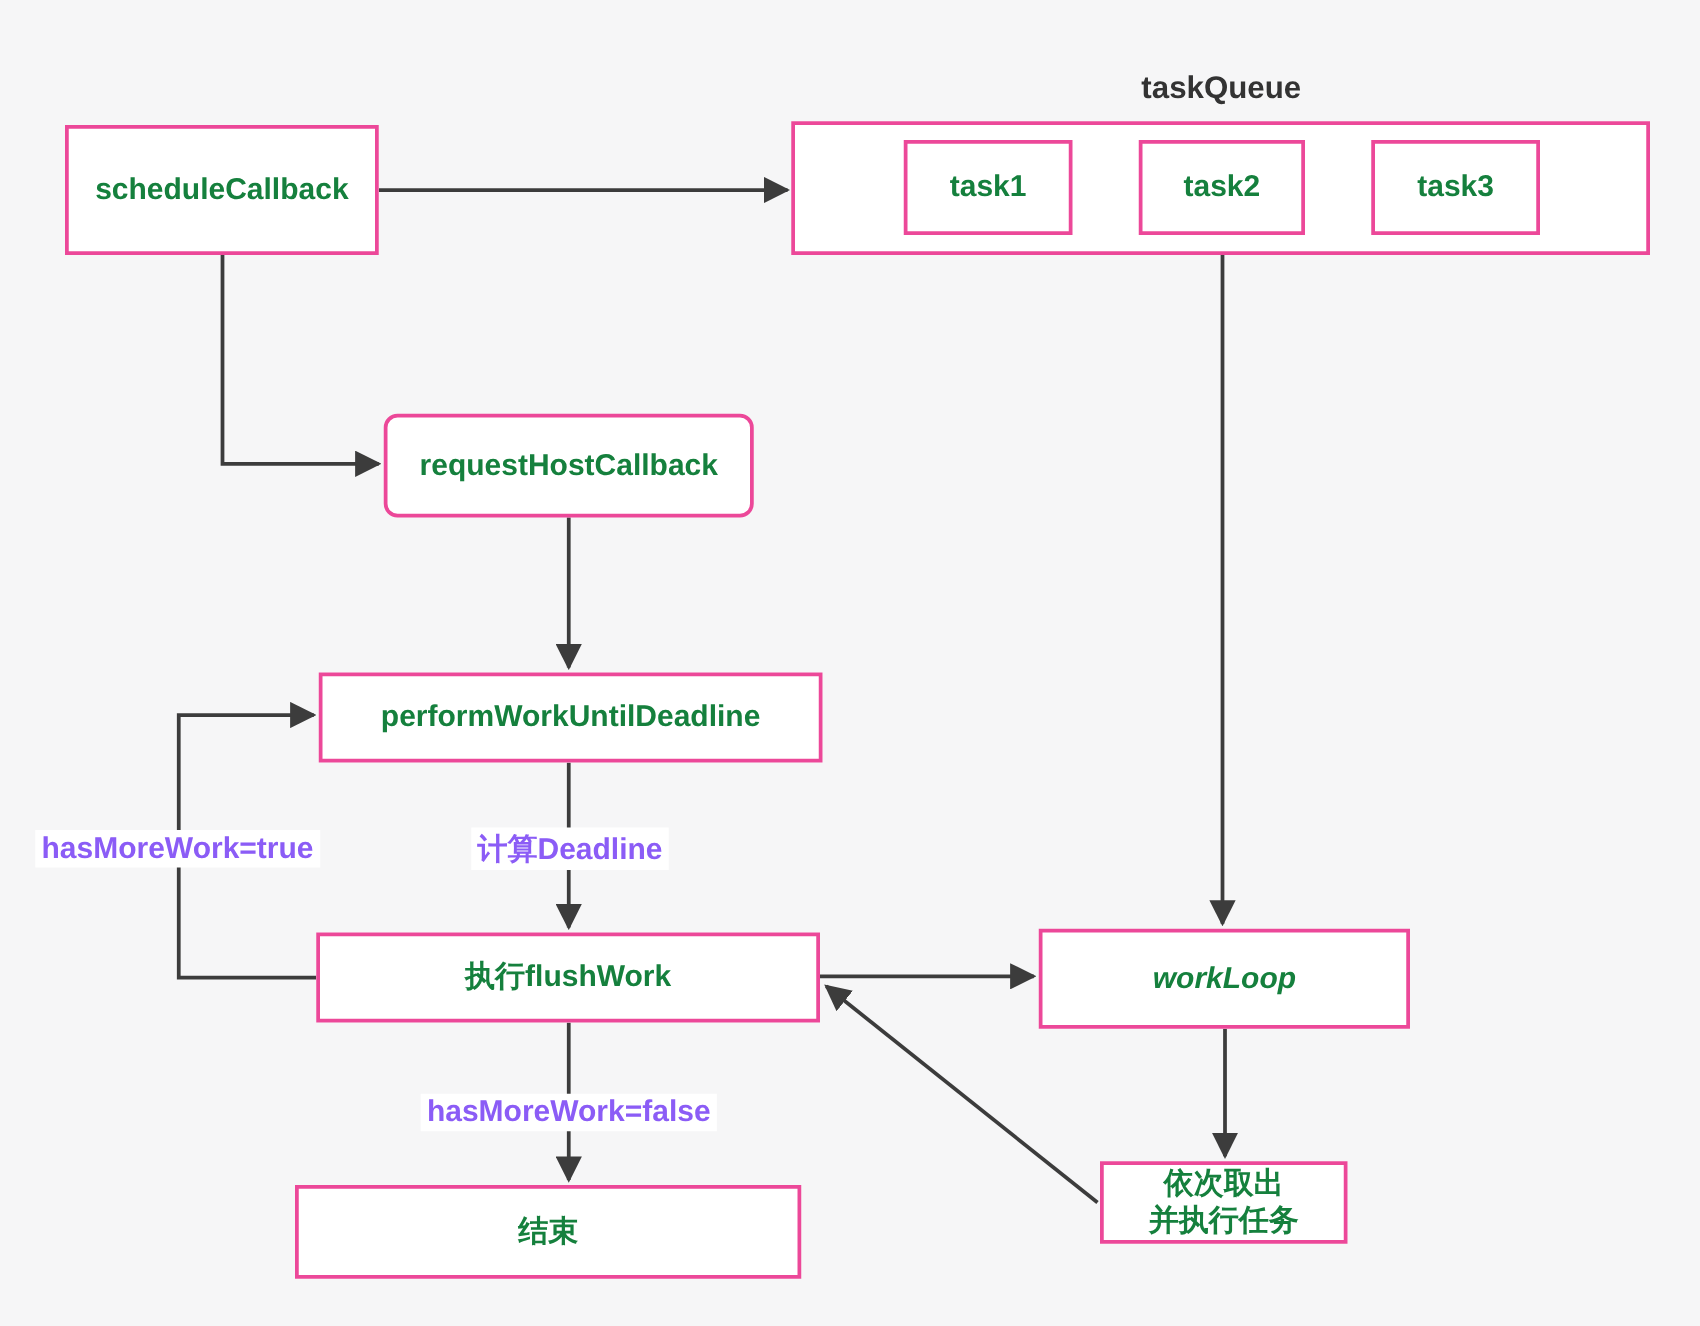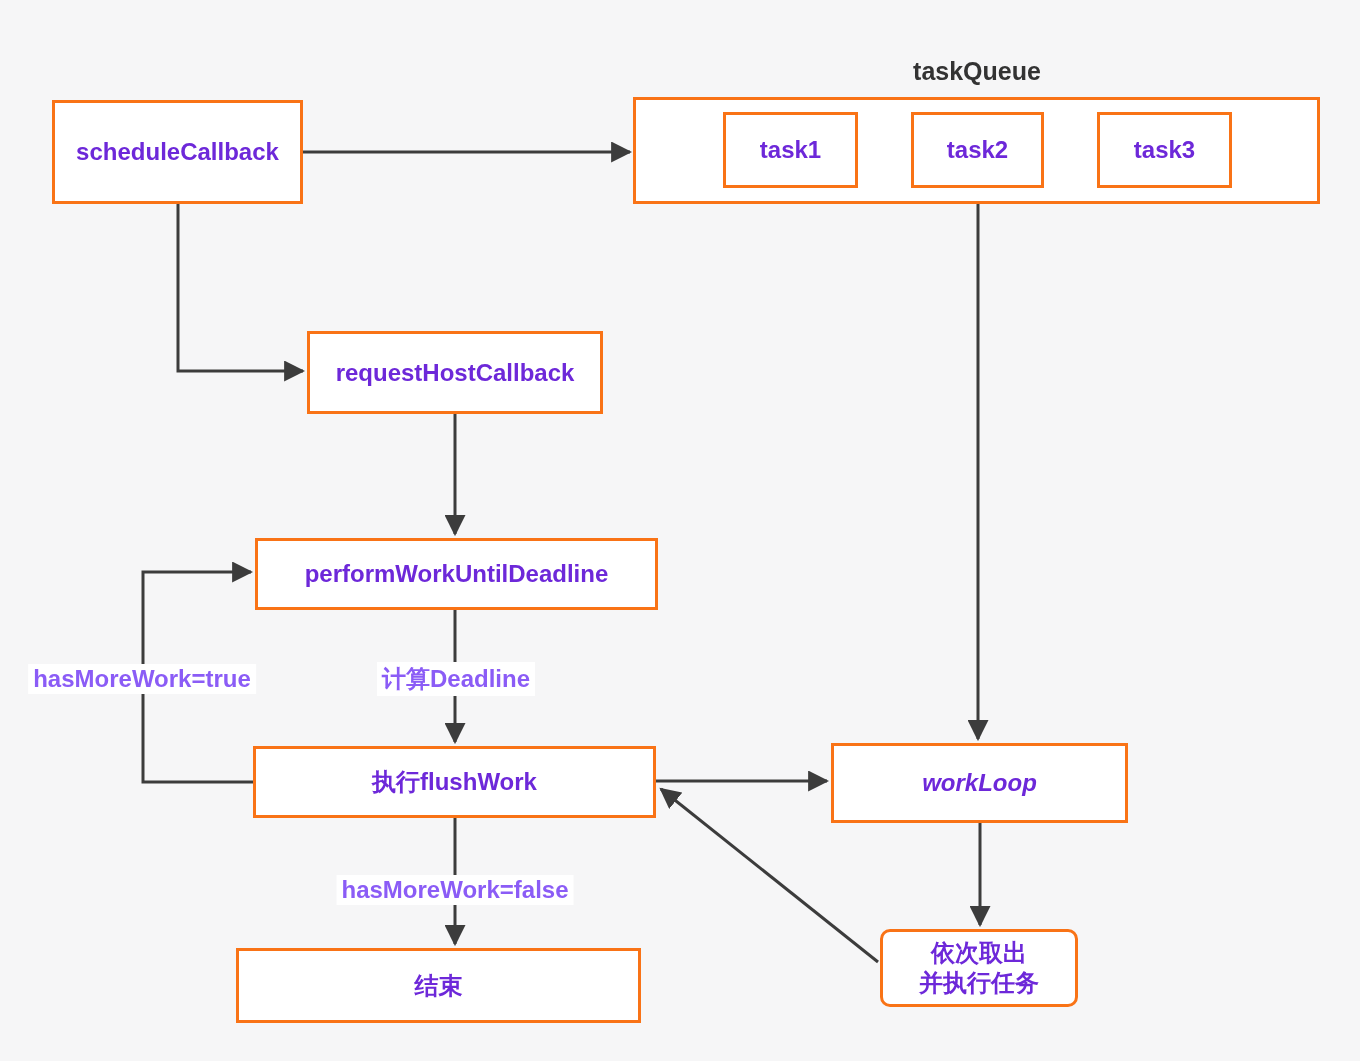--- a/index.html
+++ b/index.html
@@ -14,27 +14,27 @@
     overflow: hidden;
   }
   svg.edges {
     position: absolute; left: 0; top: 0;
     width: 1360px; height: 1061px;
     z-index: 1;
   }
   .node {
     position: absolute;
     background: #ffffff;
-    border: 3px solid #f97316;
+    border: 3px solid #ec4899;
     display: flex;
     align-items: center;
     justify-content: center;
     font-weight: bold;
     font-size: 24px;
-    color: #6d28d9;
+    color: #15803d;
     text-align: center;
     z-index: 2;
     line-height: 1.25;
   }
   .node.cjk { font-size: 24px; }
   .diagram-title {
     position: absolute;
     transform: translate(-50%, -50%);
     font-weight: bold;
     font-size: 25px;
@@ -52,25 +52,25 @@
     color: #8b5cf6;
     z-index: 3;
     white-space: nowrap;
   }
   
   #schedule-callback      { left: 52px;  top: 100px; width: 251px; height: 104px; }
   #task-queue-box         { left: 633px; top: 97px;  width: 687px; height: 107px; }
   #task-1                 { left: 723px; top: 112px; width: 135px; height: 76px; }
   #task-2                 { left: 911px; top: 112px; width: 133px; height: 76px; }
   #task-3                 { left: 1097px;top: 112px; width: 135px; height: 76px; }
-  #request-host-callback  { left: 307px; top: 331px; width: 296px; height: 83px; }
+  #request-host-callback  { left: 307px; top: 331px; width: 296px; height: 83px; border-radius: 11px; }
   #perform-work           { left: 255px; top: 538px; width: 403px; height: 72px; }
   #flush-work             { left: 253px; top: 746px; width: 403px; height: 72px; }
   #work-loop              { left: 831px; top: 743px; width: 297px; height: 80px; font-style: italic; }
-  #dequeue-task           { left: 880px; top: 929px; width: 198px; height: 78px; border-radius: 10px; }
+  #dequeue-task           { left: 880px; top: 929px; width: 198px; height: 66px; }
   #end-node               { left: 236px; top: 948px; width: 405px; height: 75px; }
   #task-queue-title       { left: 977px; top: 71px; }
   #label-has-more-true    { left: 142px; top: 679px; }
   #label-compute-deadline { left: 456px; top: 679px; }
   #label-has-more-false   { left: 455px; top: 890px; }
 </style>
 </head>
 <body>
 
 <div class="canvas">

